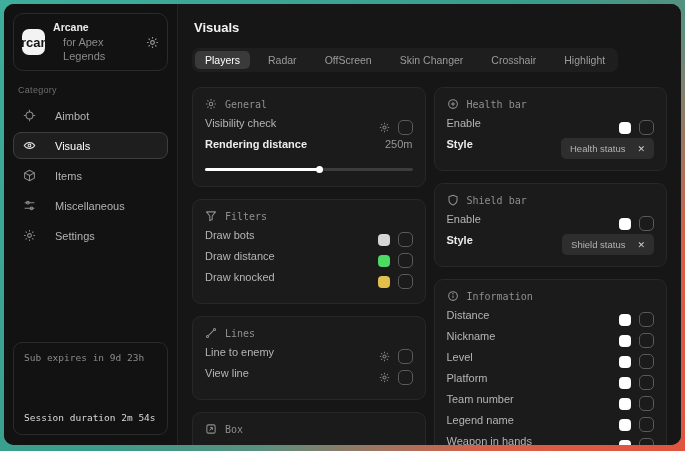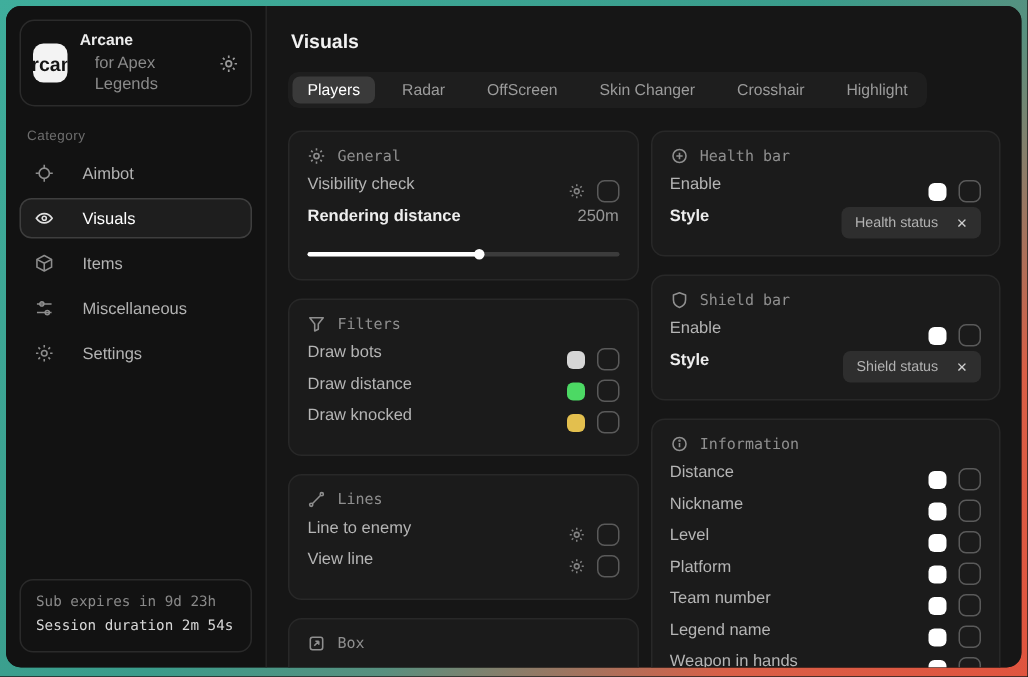--- a/index.html
+++ b/index.html
@@ -22,21 +22,21 @@
   .header-gear { margin-left:auto; color:#9a9a9a; display:flex; }
   .category-label { font-size:9px; color:#6d6d6d; margin:14px 0 7px 5px; letter-spacing:.3px; }
   .nav-item { display:flex; align-items:flex-end; gap:19px; padding:6px 9px; border-radius:8px;
     border:1px solid transparent; color:#b3b3b3; font-size:11px; margin-bottom:3px; cursor:pointer; }
   .nav-item .nicon { color:#8d8d8d; display:flex; }
   .nav-item.active { background:#1e1e1e; border-color:#3e3e3e; color:#ffffff; }
   .nav-item.active .nicon { color:#e0e0e0; }
   .sidebar-footer { margin-top:auto; border:1px solid #2a2a2a; border-radius:9px; padding:7px 10px;
     font-family:"DejaVu Sans Mono", monospace; font-size:9.5px; line-height:1.75; }
   .sub-line { color:#8a8a8a; }
-  .session-line { color:#d8d8d8; }
+  .session-line { color:#d8d8d8;margin-top:44px; }
 
   
   .main { flex:1; background:#161616; border-left:1px solid #242424; padding:14px 14px 0 14px;
     display:flex; flex-direction:column; overflow:hidden; }
   .page-title { font-size:13px; font-weight:bold; color:#f2f2f2; margin:2px 0 13px 2px; }
   .tabs { display:inline-flex; align-self:flex-start; background:#1e1e1e; border-radius:7px;
     padding:3px; gap:8px; }
   .tab { padding:3px 10px; font-size:10.5px; color:#9b9b9b; border-radius:5px; cursor:pointer; white-space:nowrap; }
   .tab.active { background:#3a3a3a; color:#ffffff; }
   .cols { display:flex; gap:8px; margin-top:15px; align-items:flex-start; }

